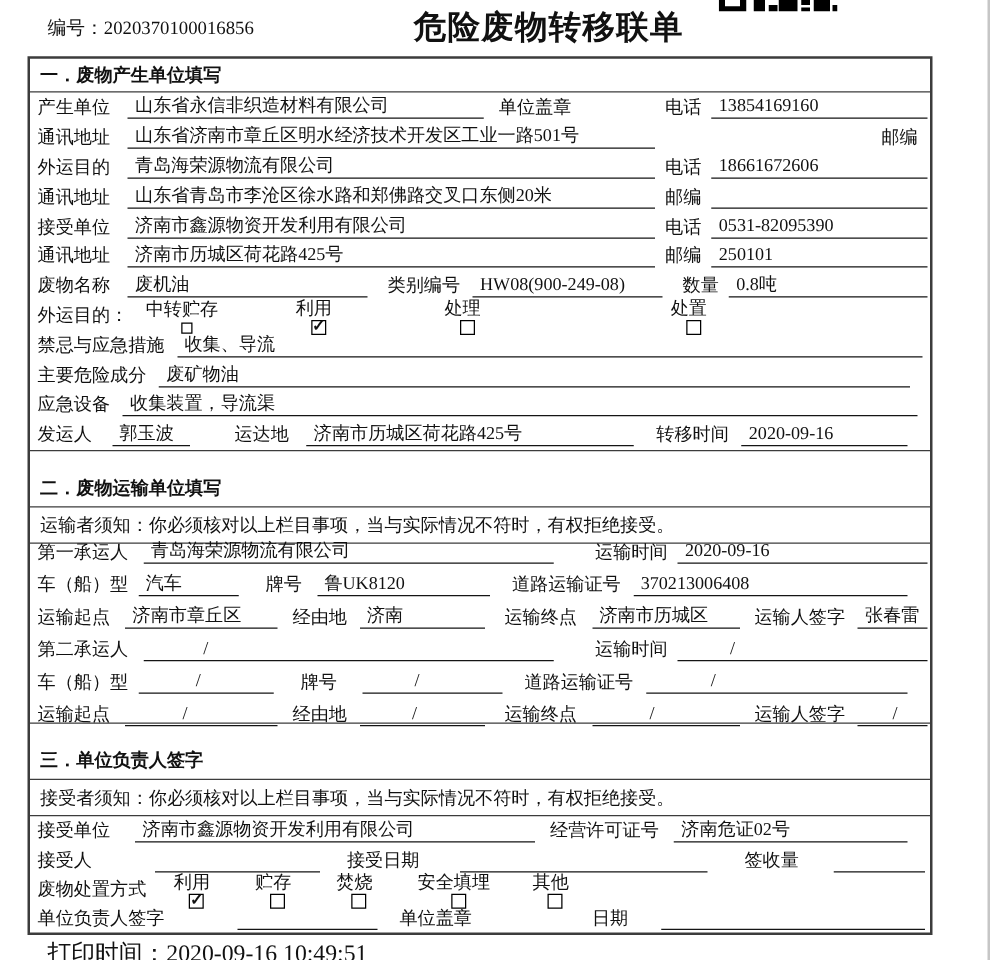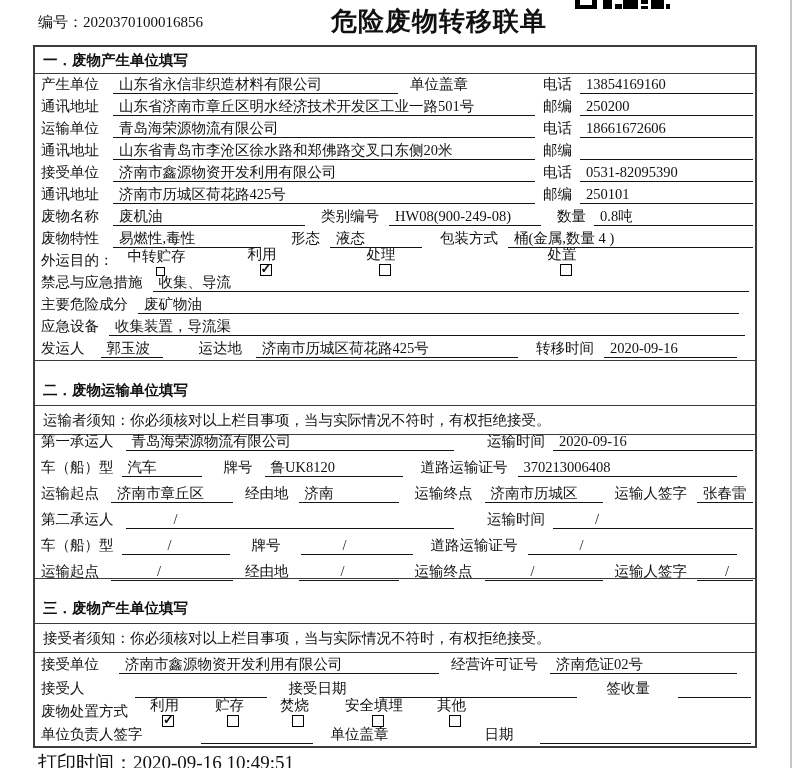--- a/index.html
+++ b/index.html
@@ -9,21 +9,21 @@
     font-family:"Liberation Serif","DejaVu Serif",serif;
     font-size:14.5px;
   }
   
   .serial{position:absolute;left:38px;top:13px;font-size:15px;white-space:nowrap;}
   .doc-title{position:absolute;left:331px;top:4px;font-size:26px;font-weight:bold;letter-spacing:1px;white-space:nowrap;}
   .qr-frag{position:absolute;left:575px;top:0;}
   .page-edge{position:absolute;right:4px;top:0;bottom:0;width:2px;background:#c6c6c6;}
   
   .tbl{
-    position:absolute;left:33px;top:45px;width:724px;height:703px;
+    position:absolute;left:22px;top:45px;width:724px;height:703px;
     border:2px solid #3c3c3c;box-sizing:border-box;background:#fff;
     display:flex;flex-direction:column;
   }
   .sec-hd{
     font-weight:bold;font-size:14.5px;flex:0 0 auto;
     padding:4px 0 3px 8px;border-bottom:1.5px solid #3c3c3c;box-sizing:border-box;
   }
   .sec-hd.mid{border-top:1.5px solid #3c3c3c;padding-top:20px;padding-bottom:5px;}
   .note-row{
     flex:0 0 auto;padding:5px 0 4px 8px;border-bottom:1.5px solid #3c3c3c;box-sizing:border-box;white-space:nowrap;
@@ -86,25 +86,24 @@
       <span class="val" style="width:285px">山东省永信非织造材料有限公司</span>
       <span class="lbl" style="margin-left:12px">单位盖章</span>
       <span class="lbl ra">电话</span>
       <span class="val" style="width:173px">13854169160</span>
     </div>
 
     <div class="row">
       <span class="lbl lbl1">通讯地址</span>
       <span class="val" style="width:422px">山东省济南市章丘区明水经济技术开发区工业一路501号</span>
       <span class="lbl ra">邮编</span>
-      <span class="val" style="width:173px">250200</span>
-    </div>
-
-    <div class="row">
-      <span class="lbl lbl1">运输单位</span>
+    </div>
+
+    <div class="row">
+      <span class="lbl lbl1">外运目的</span>
       <span class="val" style="width:422px">青岛海荣源物流有限公司</span>
       <span class="lbl ra">电话</span>
       <span class="val" style="width:173px">18661672606</span>
     </div>
 
     <div class="row">
       <span class="lbl lbl1">通讯地址</span>
       <span class="val" style="width:422px">山东省青岛市李沧区徐水路和郑佛路交叉口东侧20米</span>
       <span class="lbl ra">邮编</span>
       <span class="val" style="width:173px"></span>
@@ -126,28 +125,20 @@
 
     <div class="row">
       <span class="lbl lbl1">废物名称</span>
       <span class="val" style="width:192px">废机油</span>
       <span class="lbl" style="margin-left:16px">类别编号</span>
       <span class="val" style="width:152px;margin-left:10px">HW08(900-249-08)</span>
       <span class="lbl" style="margin-left:16px">数量</span>
       <span class="val fill" style="margin-left:8px">0.8吨</span>
     </div>
 
-    <div class="row">
-      <span class="lbl lbl1">废物特性</span>
-      <span class="val" style="width:148px">易燃性,毒性</span>
-      <span class="lbl" style="margin-left:30px">形态</span>
-      <span class="val" style="width:92px;margin-left:10px">液态</span>
-      <span class="lbl" style="margin-left:18px">包装方式</span>
-      <span class="val fill" style="margin-left:10px">桶(金属,数量 4 )</span>
-    </div>
 
     <div class="row">
       <span class="lbl">外运目的：</span>
       <span class="opt" style="margin-left:14px">
         <span>中转贮存</span>
         <span class="cb sm"></span>
       </span>
       <span class="opt" style="margin-left:62px">
         <span>利用</span>
         <span class="cb checked"></span>
@@ -239,21 +230,21 @@
       <span class="val" style="width:122px;margin-left:12px;padding-left:46px">/</span>
       <span class="lbl" style="margin-left:12px">经由地</span>
       <span class="val" style="width:100px;margin-left:10px;padding-left:42px">/</span>
       <span class="lbl" style="margin-left:16px">运输终点</span>
       <span class="val" style="width:118px;margin-left:12px;padding-left:46px">/</span>
       <span class="lbl" style="margin-left:12px">运输人签字</span>
       <span class="val fill" style="margin-left:10px;padding-left:28px">/</span>
     </div>
   </div>
 
-  <div class="sec-hd mid">三．废物产生单位填写</div>
+  <div class="sec-hd mid">三．单位负责人签字</div>
   <div class="note-row">接受者须知：你必须核对以上栏目事项，当与实际情况不符时，有权拒绝接受。</div>
   <div class="rows rows3">
 
     <div class="row">
       <span class="lbl">接受单位</span>
       <span class="val" style="width:320px;margin-left:20px">济南市鑫源物资开发利用有限公司</span>
       <span class="lbl" style="margin-left:12px">经营许可证号</span>
       <span class="val fill" style="margin-left:12px;margin-right:16px">济南危证02号</span>
     </div>
 

